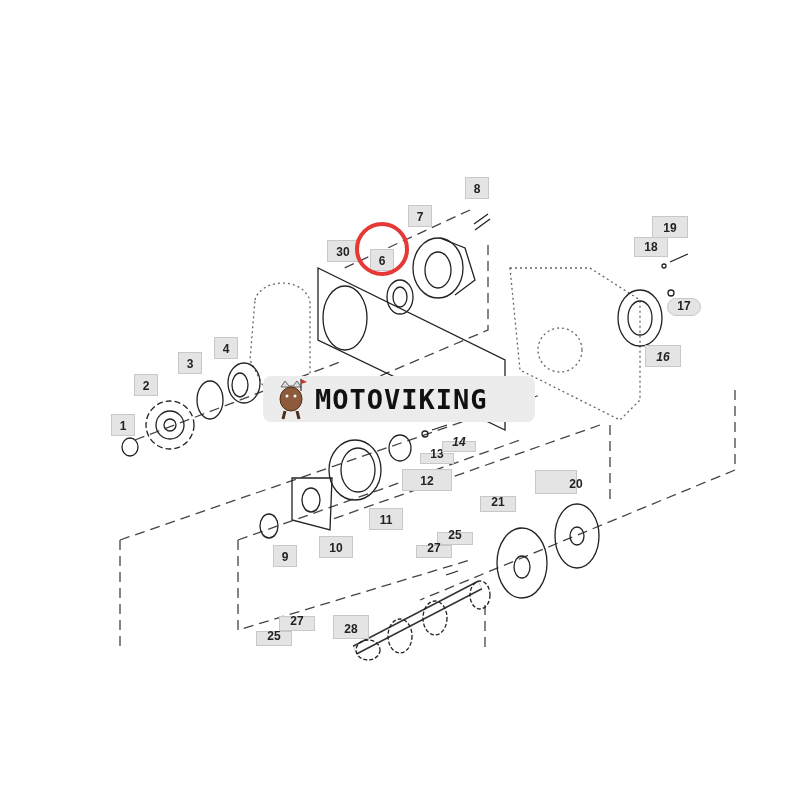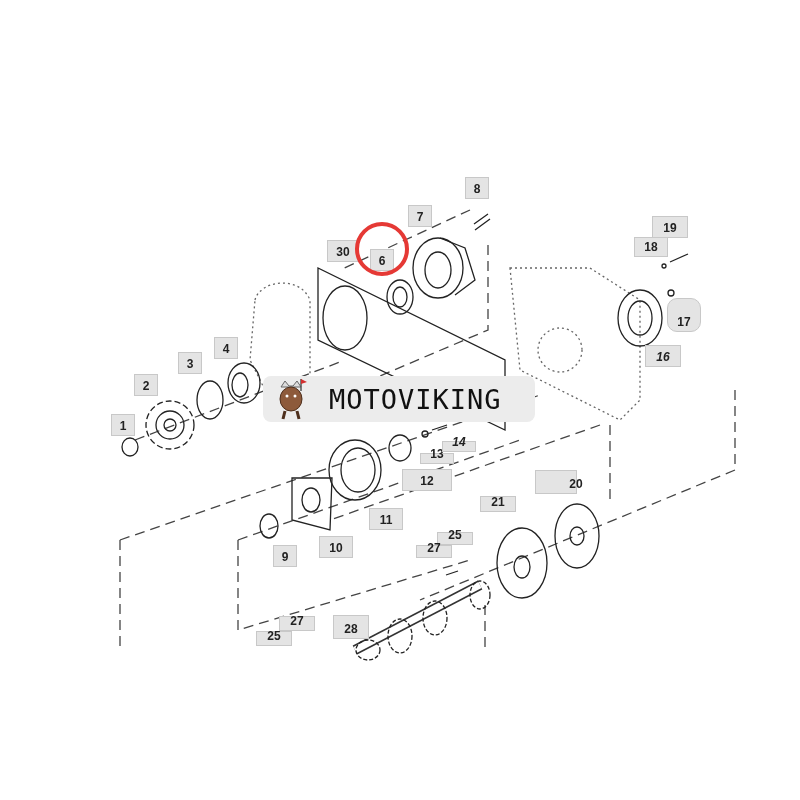--- a/index.html
+++ b/index.html
@@ -13,22 +13,22 @@
   }
   .highlight-ring {
     position:absolute; border:4px solid #e53935; border-radius:50%; box-sizing:border-box;
   }
   .brand {
     position:absolute; left:263px; top:376px; width:272px; height:46px;
     background:#ececec; border-radius:8px; display:flex; align-items:center;
   }
   .brand-mascot { width:40px; height:44px; margin-left:8px; }
   .brand-text {
-    font-family:"DejaVu Sans Mono", monospace; font-weight:normal; font-size:27px;
-    color:#111; letter-spacing:1px; margin-left:18px;
+    font-family:"DejaVu Sans Mono", monospace; font-weight:bold; font-size:27px;
+    color:#111; letter-spacing:1px; margin-left:4px;
   }
 </style>
 </head>
 <body>
 
 <svg id="diagram" viewBox="0 0 800 800" xmlns="http://www.w3.org/2000/svg">
   <g fill="none" stroke="#222" stroke-width="1.3">
 
     <g stroke-dasharray="10 6" stroke="#444">
       <path d="M488 245 L488 330 L300 410"></path>
@@ -116,21 +116,21 @@
     <div class="callout" style="left: 408px; top: 205px; width: 24px; height: 22px;">7</div>
     <div class="callout" style="left: 465px; top: 177px; width: 24px; height: 22px;">8</div>
     <div class="callout" style="left: 327px; top: 240px; width: 32px; height: 22px;">30</div>
     <div class="callout" style="left: 273px; top: 545px; width: 24px; height: 22px;">9</div>
     <div class="callout" style="left: 319px; top: 536px; width: 34px; height: 22px;">10</div>
     <div class="callout" style="left: 369px; top: 508px; width: 34px; height: 22px;">11</div>
     <div class="callout" style="left: 402px; top: 469px; width: 50px; height: 22px;">12</div>
     <div class="callout" style="left: 420px; top: 453px; width: 34px; height: 11px;">13</div>
     <div class="callout" style="left: 442px; top: 441px; width: 34px; height: 11px; font-style: italic;">14</div>
     <div class="callout" style="left: 645px; top: 345px; width: 36px; height: 22px; font-style: italic;">16</div>
-    <div class="callout" style="left: 667px; top: 298px; width: 34px; height: 34px; border-radius: 10px;">17</div>
+    <div class="callout" style="left: 667px; top: 298px; width: 34px; height: 18px; border-radius: 10px;">17</div>
     <div class="callout" style="left: 634px; top: 237px; width: 34px; height: 20px;">18</div>
     <div class="callout" style="left: 652px; top: 216px; width: 36px; height: 22px;">19</div>
     <div class="callout" style="left: 535px; top: 470px; width: 36px; height: 24px; padding-left: 40px;">20</div>
     <div class="callout" style="left: 480px; top: 496px; width: 36px; height: 16px;">21</div>
     <div class="callout" style="left: 437px; top: 532px; width: 36px; height: 13px;">25</div>
     <div class="callout" style="left: 416px; top: 545px; width: 36px; height: 13px;">27</div>
     <div class="callout" style="left: 279px; top: 616px; width: 36px; height: 15px;">27</div>
     <div class="callout" style="left: 256px; top: 631px; width: 36px; height: 15px;">25</div>
     <div class="callout" style="left: 333px; top: 615px; width: 36px; height: 24px;">28</div>
   </div>

